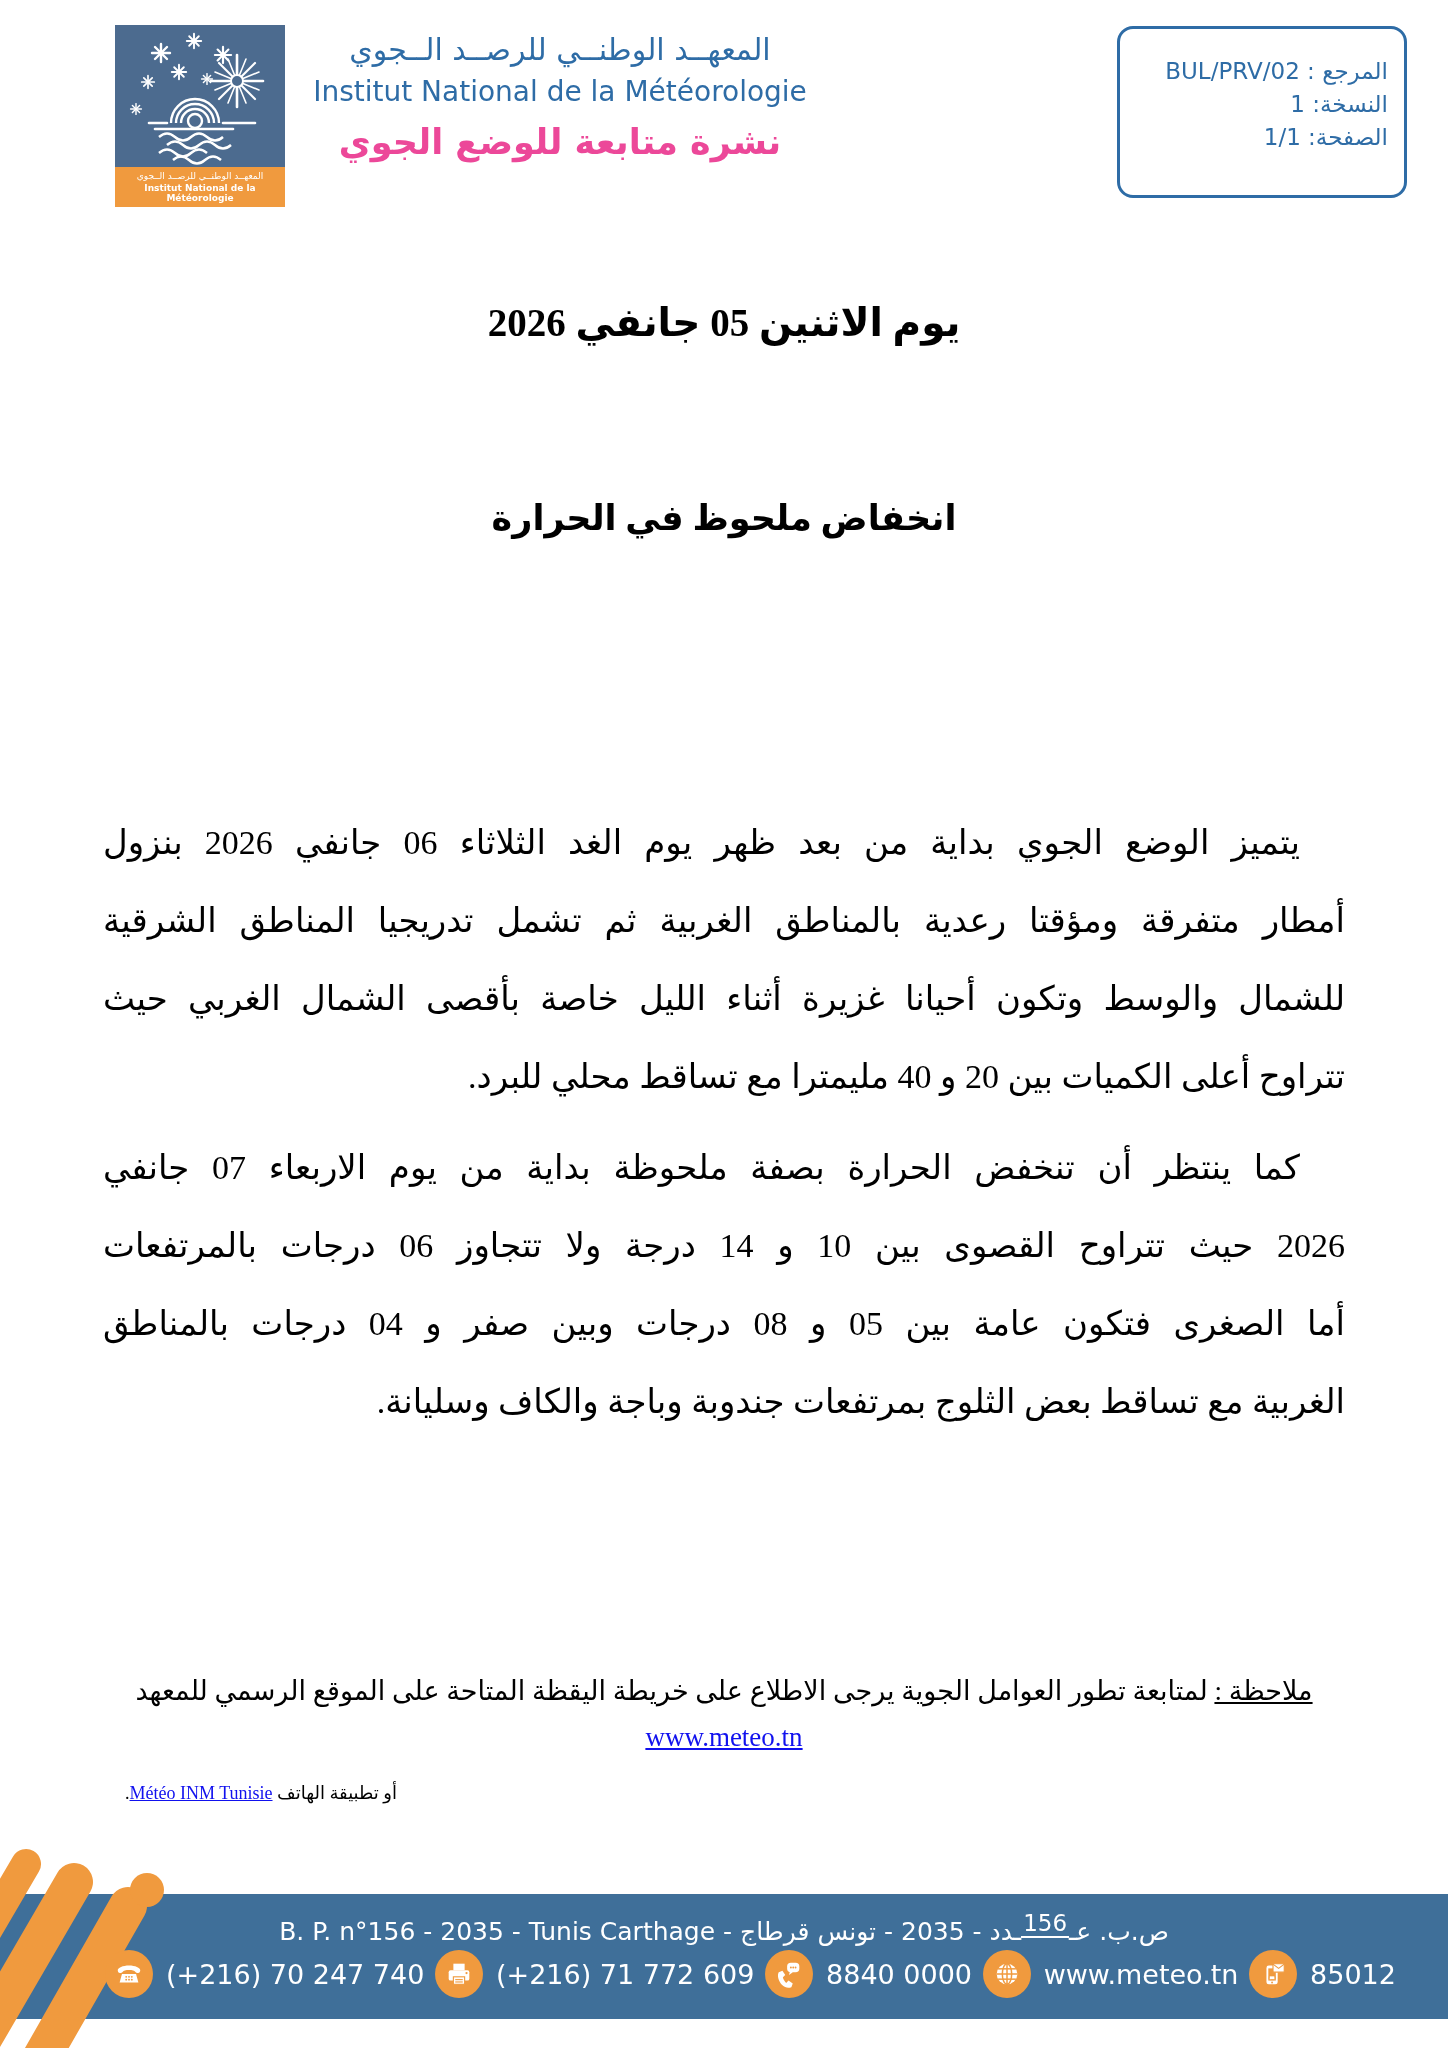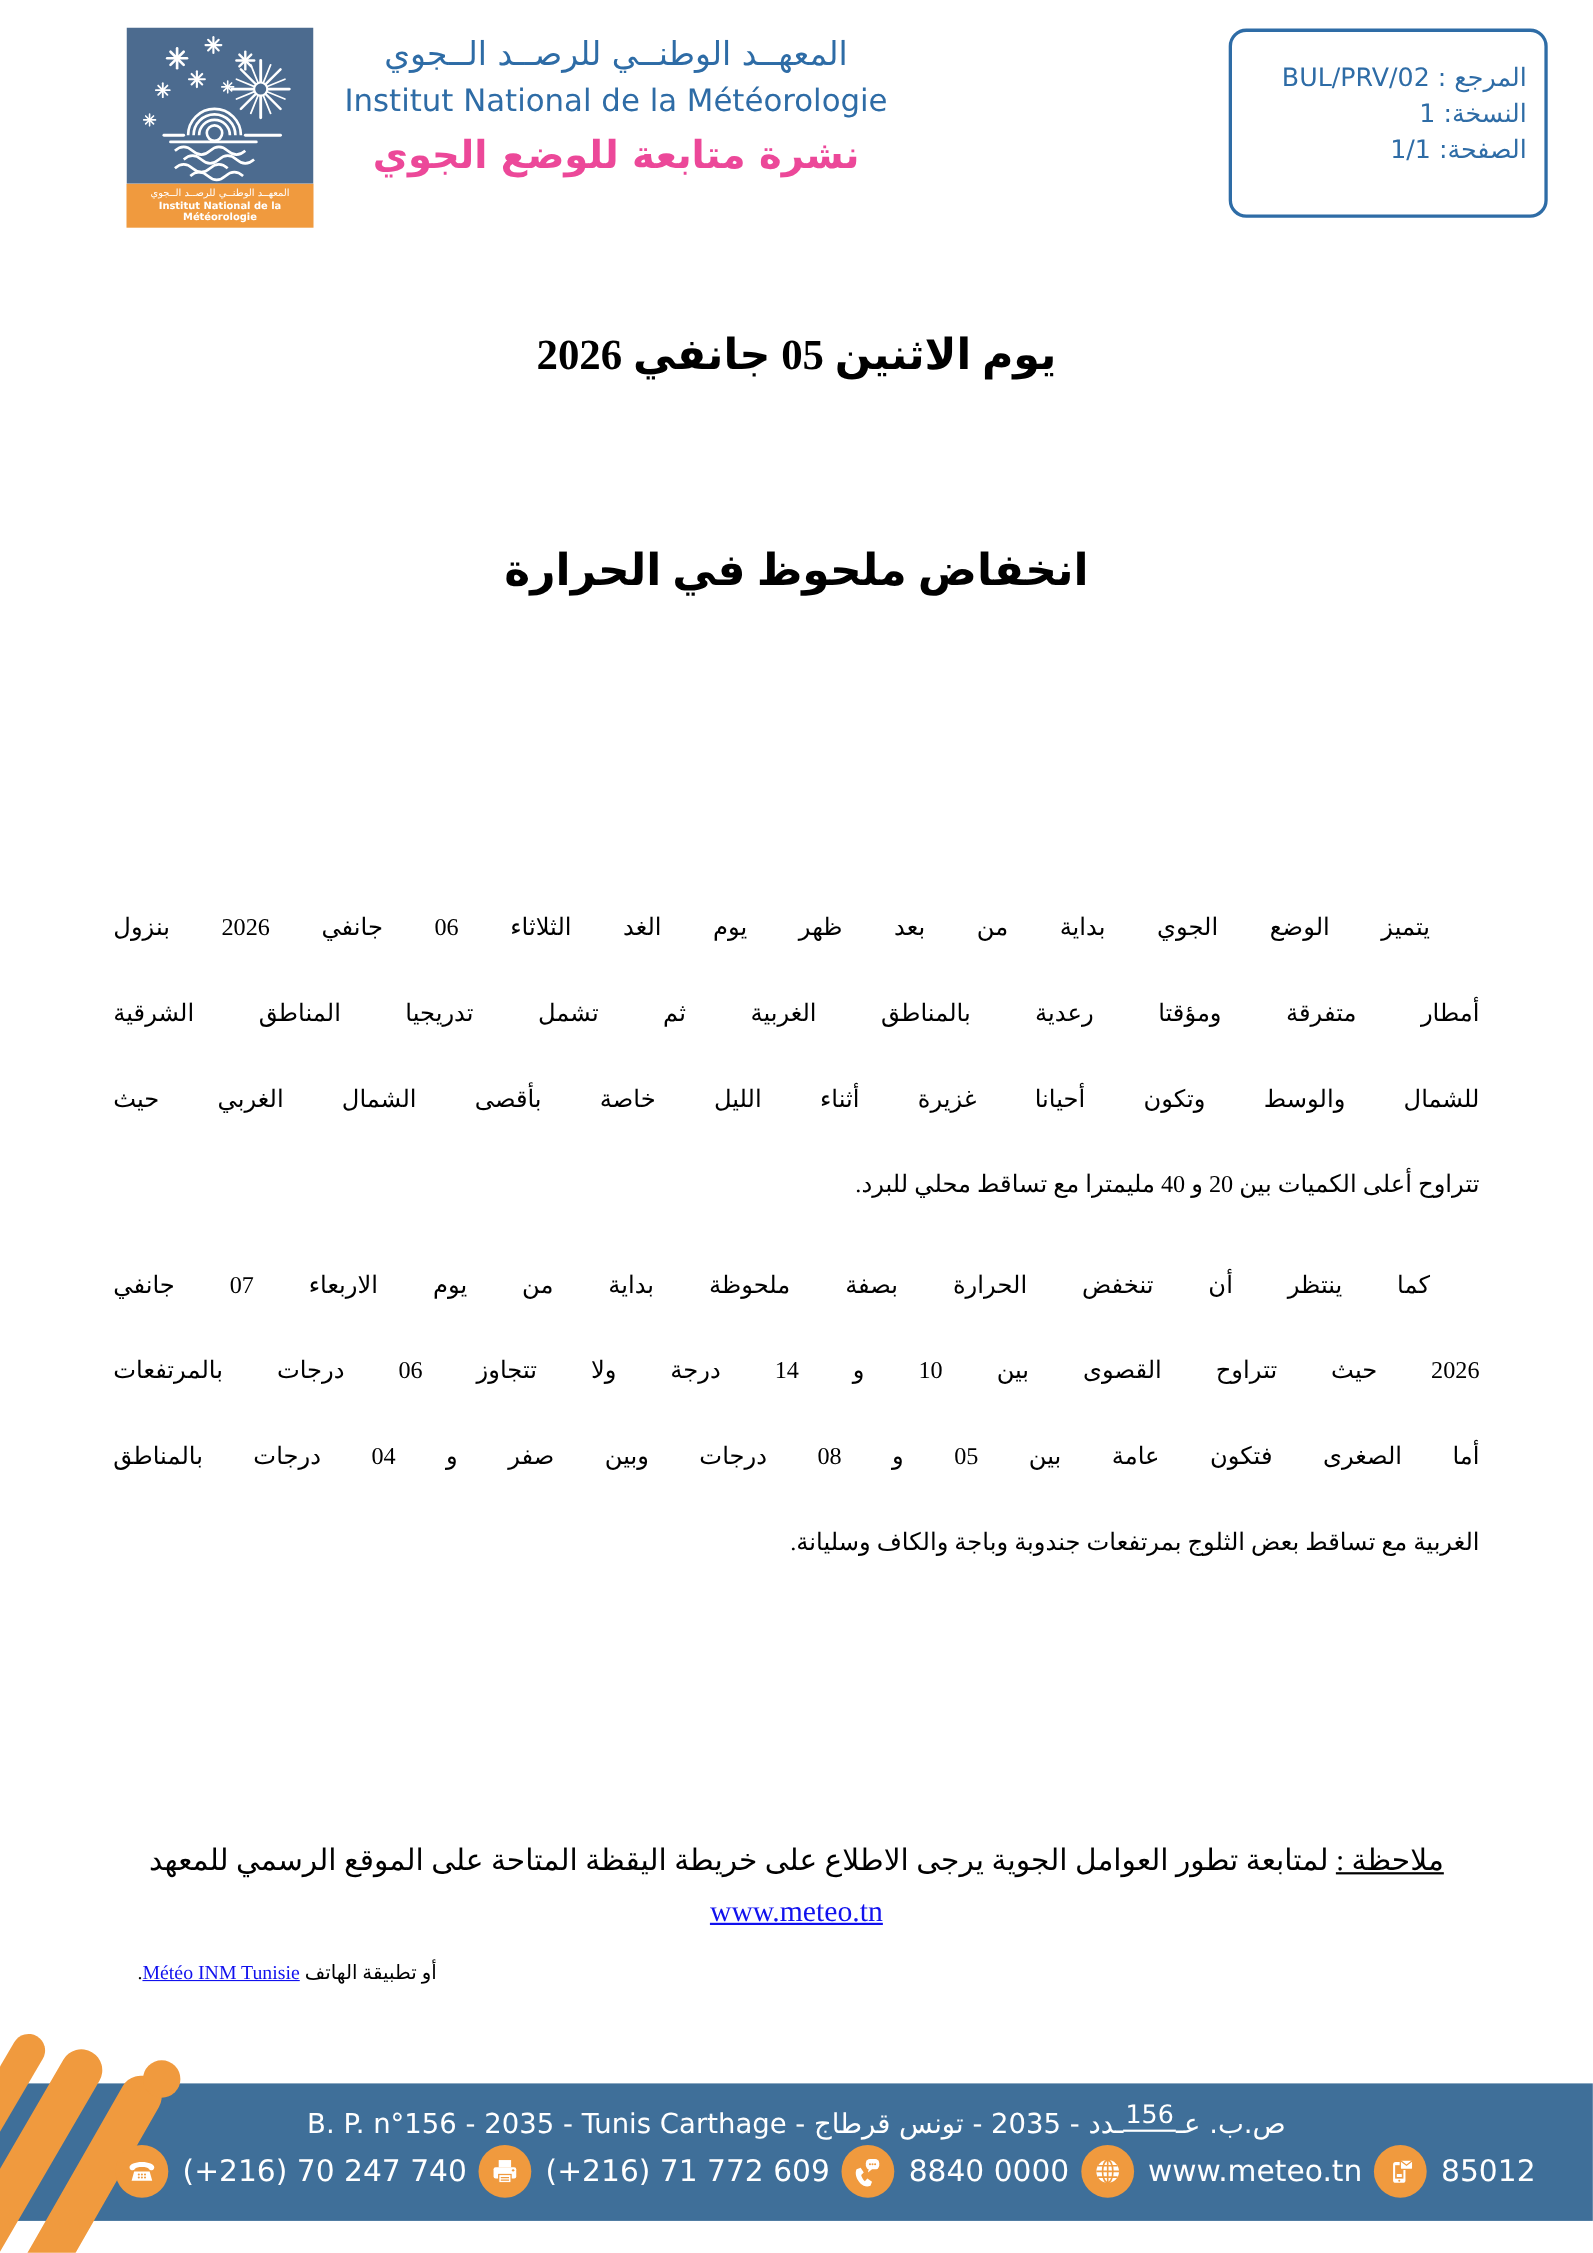--- a/index.html
+++ b/index.html
@@ -23,24 +23,24 @@
            border:3px solid #2e6ca6;border-radius:16px;direction:rtl;text-align:right;
            color:#2e6ca6;font-size:23px;line-height:33px;padding:26px 16px 0 10px;}
   .ref-box .num{unicode-bidi:embed;}
 
   
   .date-line{position:absolute;top:300px;left:0;width:100%;text-align:center;direction:rtl;
              font-family:"Liberation Serif","DejaVu Serif","DejaVu Sans",serif;
              font-weight:bold;font-size:39px;color:#000;}
   .headline{position:absolute;top:482px;left:0;width:100%;text-align:center;direction:rtl;
             font-family:"Liberation Serif","DejaVu Serif","DejaVu Sans",serif;
-            font-weight:bold;font-size:40px;line-height:74px;color:#000;}
+            font-weight:bold;font-size:35px;line-height:74px;color:#000;}
   .para{position:absolute;left:103px;right:103px;direction:rtl;color:#000;
         font-family:"Liberation Serif","DejaVu Serif","DejaVu Sans",serif;
-        font-size:22px;line-height:78px;}
+        font-size:34px;line-height:78px;}
   .para-1{top:804px;}
   .para-2{top:1129px;}
   .para .line{text-align:justify;text-align-last:justify;}
   .para .line-first{text-indent:45px;}
   .para .line-last{text-align:right;text-align-last:right;}
 
   .note-1{position:absolute;top:1668px;left:125px;right:125px;direction:rtl;text-align:center;
           font-family:"Liberation Serif","DejaVu Serif","DejaVu Sans",serif;
           font-size:27px;line-height:46px;color:#000;}
   .note-2{position:absolute;top:1770px;left:125px;right:125px;direction:rtl;text-align:left;

